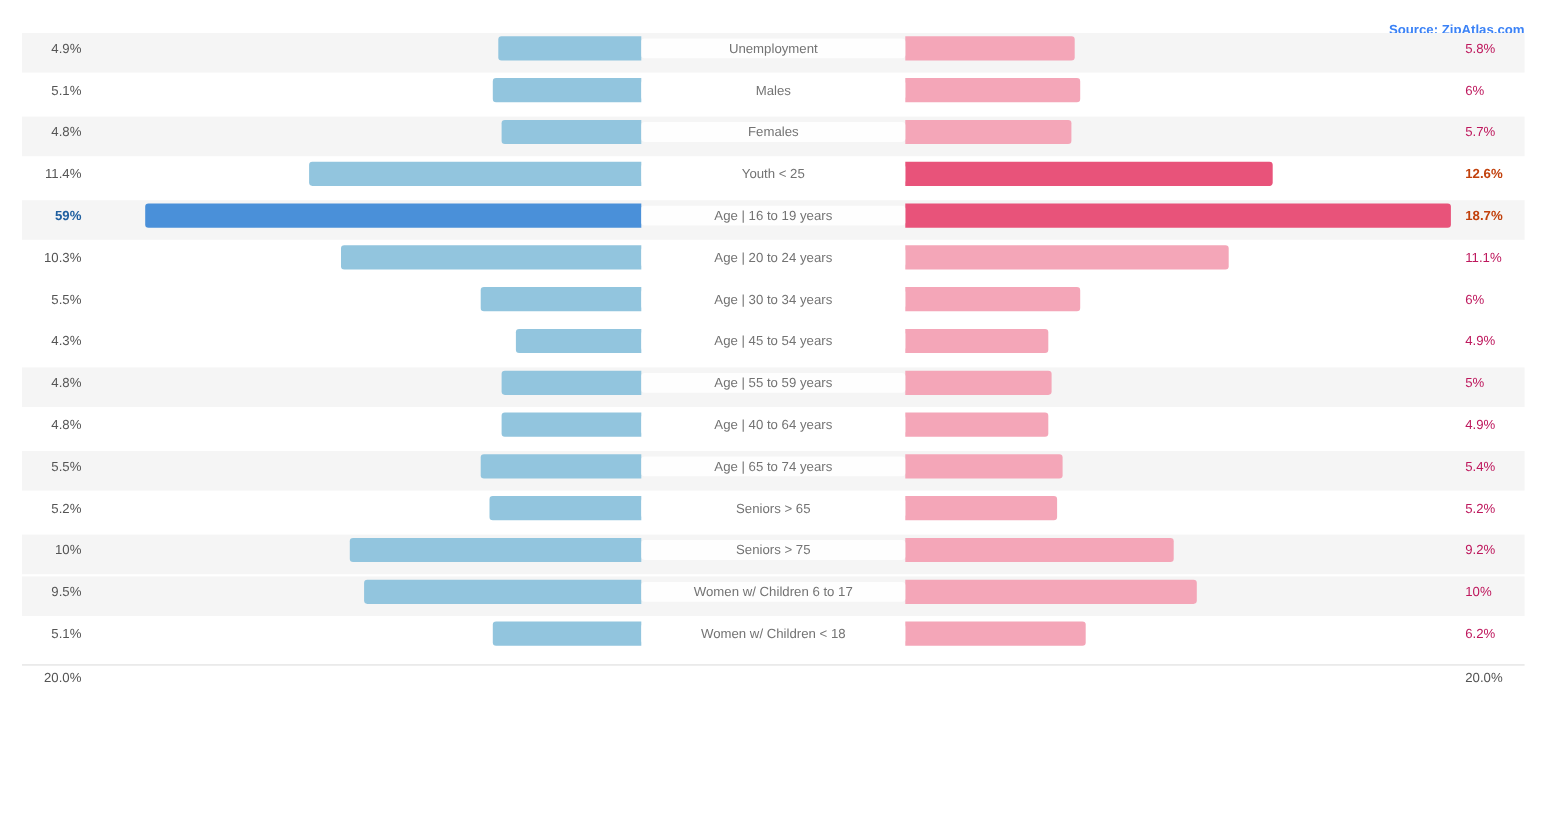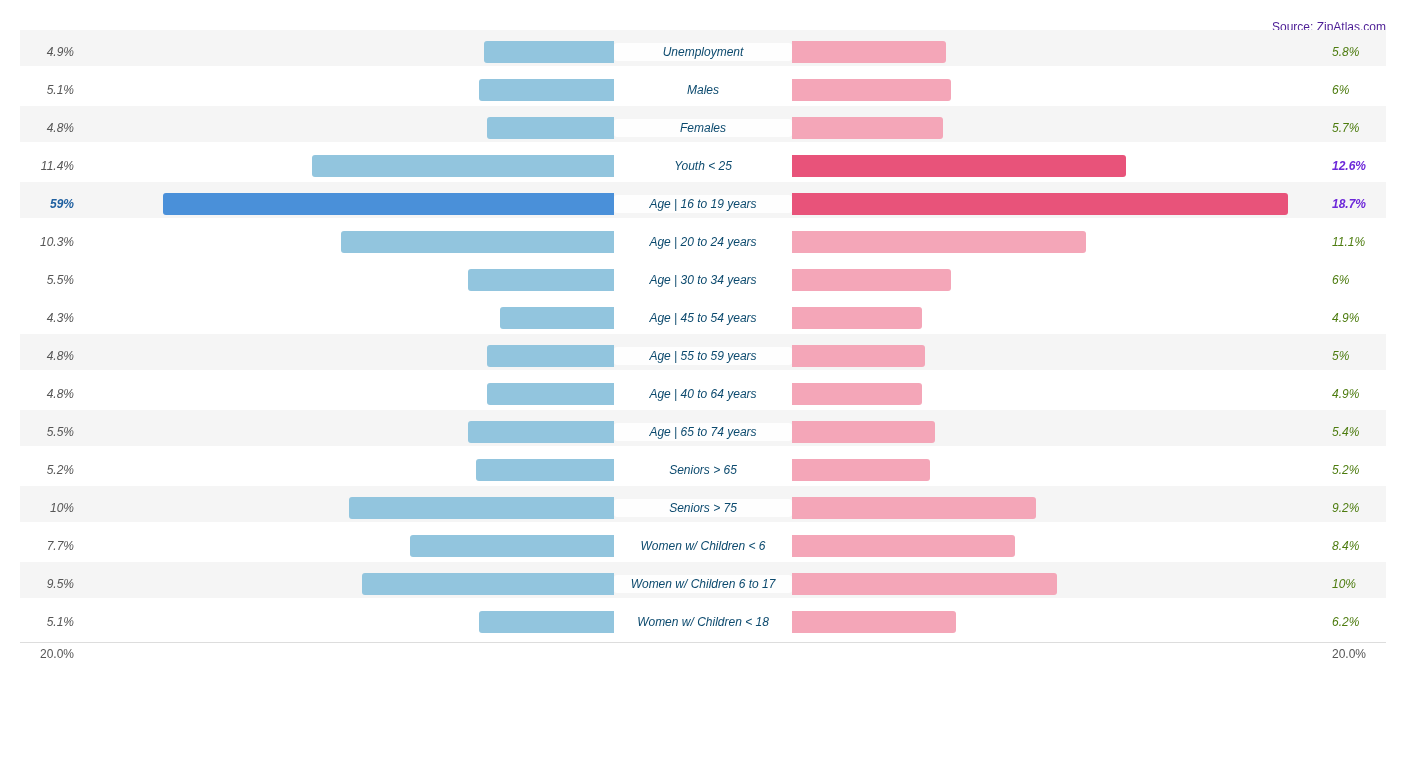--- a/index.html
+++ b/index.html
@@ -20,33 +20,33 @@
       color: #333;
       margin-bottom: 4px;
       text-transform: uppercase;
       letter-spacing: 0.5px;
     }
     .source-text {
       position: absolute;
       top: 20px;
       right: 20px;
       font-size: 12px;
-      color: #4c1d95;
+      color: #3b82f6;
+      font-weight: bold;
     }
     .chart-area {
       margin-top: 10px;
       position: relative;
     }
     .row {
       display: flex;
-      align-items: flex-end;
+      align-items: flex-start;
       margin-bottom: 2px;
       height: 36px;
       position: relative;
-      font-style: italic;
     }
     .row-inner {
       display: flex;
       width: 100%;
       align-items: center;
       position: relative;
     }
     
     
     
@@ -64,24 +64,24 @@
       justify-content: flex-end;
       align-items: center;
       height: 28px;
     }
     .left-bar {
       height: 22px;
       background: #92c5de;
       border-radius: 3px 0 0 3px;
     }
     .row-label {
-      width: 178px;
+      width: 240px;
       text-align: center;
       font-size: 12px;
-      color: #0c4a6e;
+      color: #737373;
       flex-shrink: 0;
       z-index: 2;
       background: rgba(255,255,255,0.85);
       padding: 2px 6px;
       border-radius: 3px;
     }
     .right-bar-container {
       flex: 1;
       display: flex;
       justify-content: flex-start;
@@ -90,21 +90,21 @@
     }
     .right-bar {
       height: 22px;
       background: #f4a6b8;
       border-radius: 0 3px 3px 0;
     }
     .right-value {
       width: 60px;
       text-align: left;
       font-size: 12px;
-      color: #4d7c0f;
+      color: #be185d;
       padding-left: 6px;
       flex-shrink: 0;
     }
     
     
     .axis-row {
       display: flex;
       align-items: flex-end;
       margin-top: 6px;
       border-top: 1px solid #ddd;
@@ -138,21 +138,21 @@
     .highlight-right {
       background: #e8537a !important;
       font-weight: bold;
     }
     .highlight-text-left {
       font-weight: bold;
       color: #2060a0;
     }
     .highlight-text-right {
       font-weight: bold;
-      color: #6d28d9;
+      color: #c2410c;
     }
     .row-bg {
       background: #f5f5f5;
     }
   </style>
 </head>
 <body>
 
 <div class="chart-container">
   <div class="source-text">Source: ZipAtlas.com</div>
@@ -318,33 +318,20 @@
     <div class="row-inner">
       <div class="left-value">10%</div>
       <div class="left-bar-container">
         <div class="left-bar" style="width:265px;"></div>
       </div>
       <div class="row-label">Seniors &gt; 75</div>
       <div class="right-bar-container">
         <div class="right-bar" style="width:244px;"></div>
       </div>
       <div class="right-value">9.2%</div>
-    </div>
-  </div>
-      <div class="row ">
-    <div class="row-inner">
-      <div class="left-value">7.7%</div>
-      <div class="left-bar-container">
-        <div class="left-bar" style="width:204px;"></div>
-      </div>
-      <div class="row-label">Women w/ Children &lt; 6</div>
-      <div class="right-bar-container">
-        <div class="right-bar" style="width:223px;"></div>
-      </div>
-      <div class="right-value">8.4%</div>
     </div>
   </div>
       <div class="row row-bg">
     <div class="row-inner">
       <div class="left-value">9.5%</div>
       <div class="left-bar-container">
         <div class="left-bar" style="width:252px;"></div>
       </div>
       <div class="row-label">Women w/ Children 6 to 17</div>
       <div class="right-bar-container">

